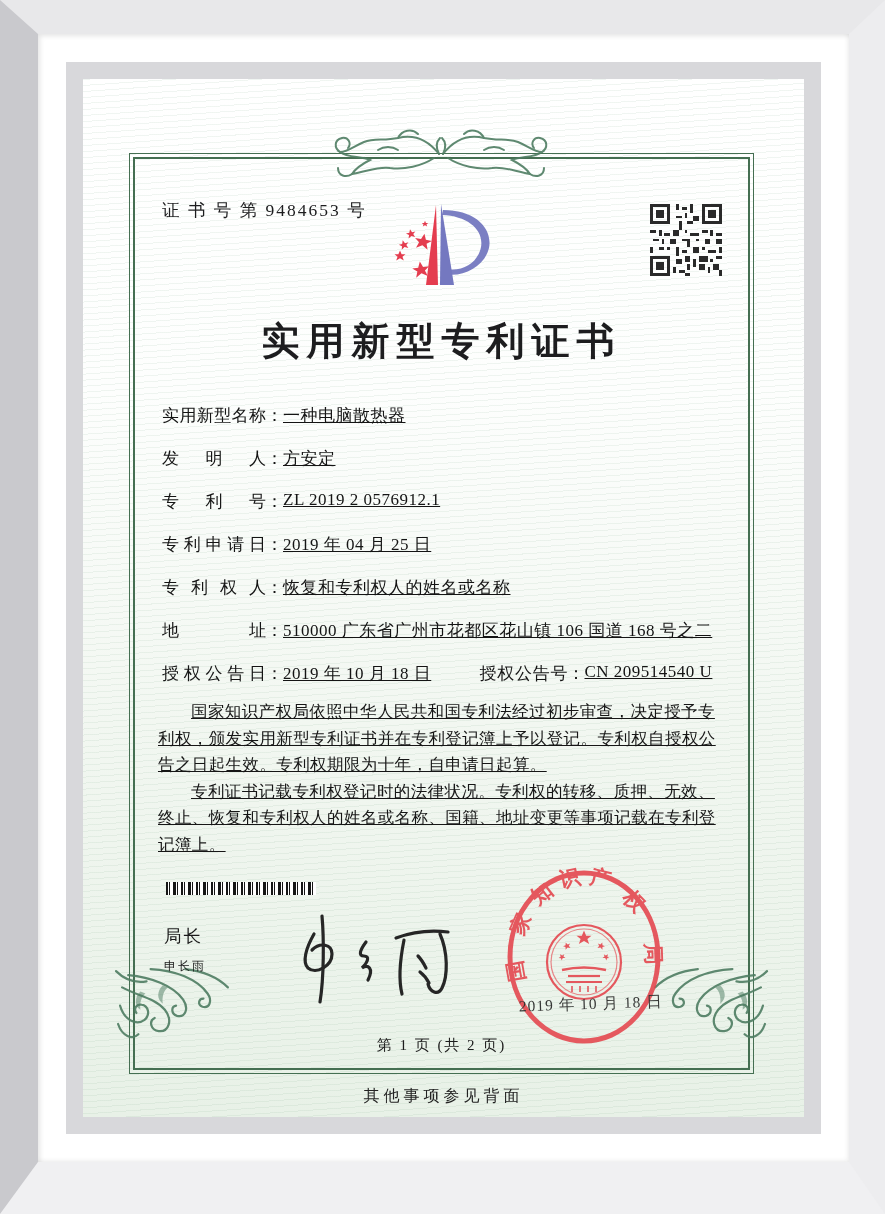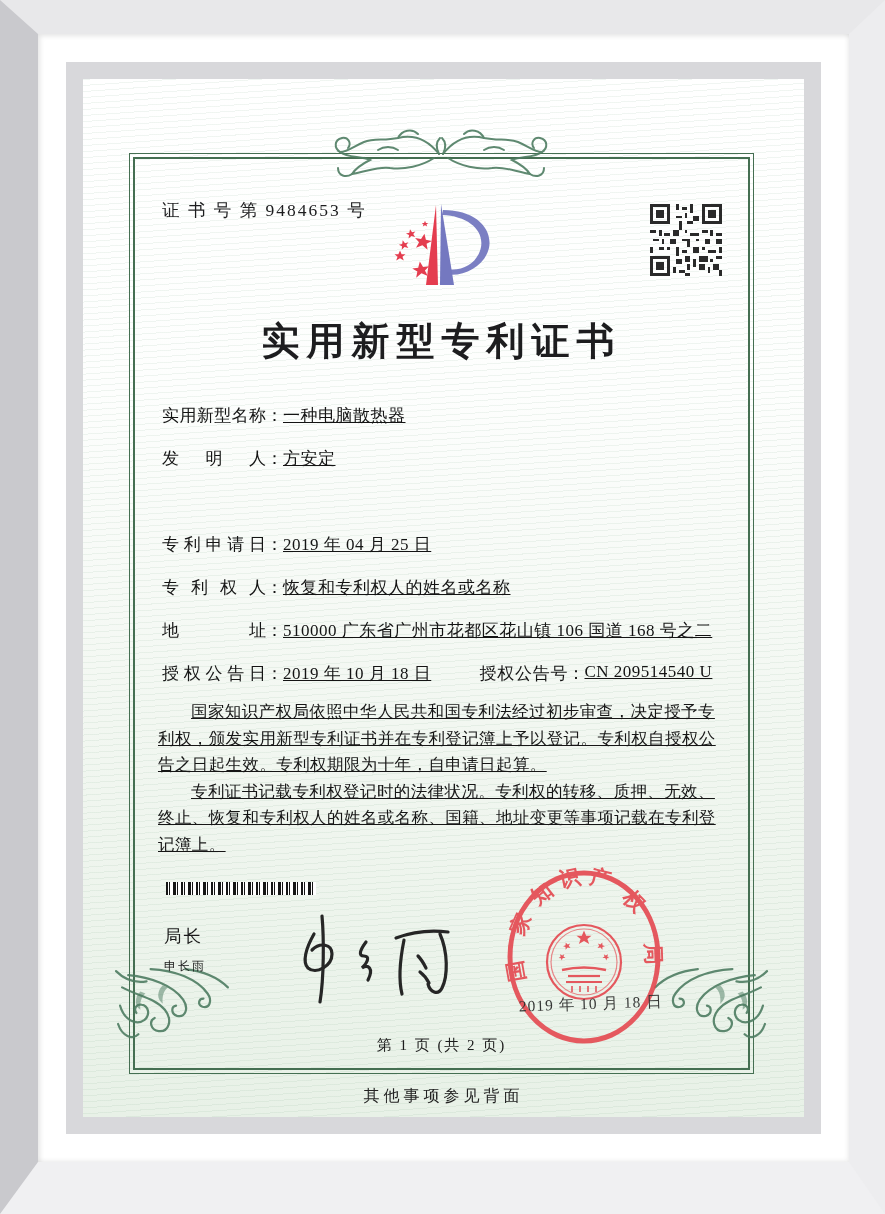--- a/index.html
+++ b/index.html
@@ -171,20 +171,23 @@
           </svg>
 
           <div class="title">实用新型专利证书</div>
 
           <div class="frow" style="top:250px">
             <span class="f-label">实用新型名称</span><span class="f-colon">：</span><span class="f-value">一种电脑散热器</span>
           </div>
           <div class="frow" style="top:293px">
             <span class="f-label">发明人</span><span class="f-colon">：</span><span class="f-value">方安定</span>
           </div>
+          <div class="frow" style="top:336px">
+            <span class="f-label">专利号</span><span class="f-colon">：</span><span class="f-value">ZL 2019 2 0576912.1</span>
+          </div>
           <div class="frow" style="top:379px">
             <span class="f-label">专利申请日</span><span class="f-colon">：</span><span class="f-value">2019 年 04 月 25 日</span>
           </div>
           <div class="frow" style="top:422px">
             <span class="f-label">专利权人</span><span class="f-colon">：</span><span class="f-value">恢复和专利权人的姓名或名称</span>
           </div>
           <div class="frow" style="top:465px">
             <span class="f-label">地址</span><span class="f-colon">：</span><span class="f-value">510000 广东省广州市花都区花山镇 106 国道 168 号之二</span>
           </div>
           <div class="frow" style="top:508px">

